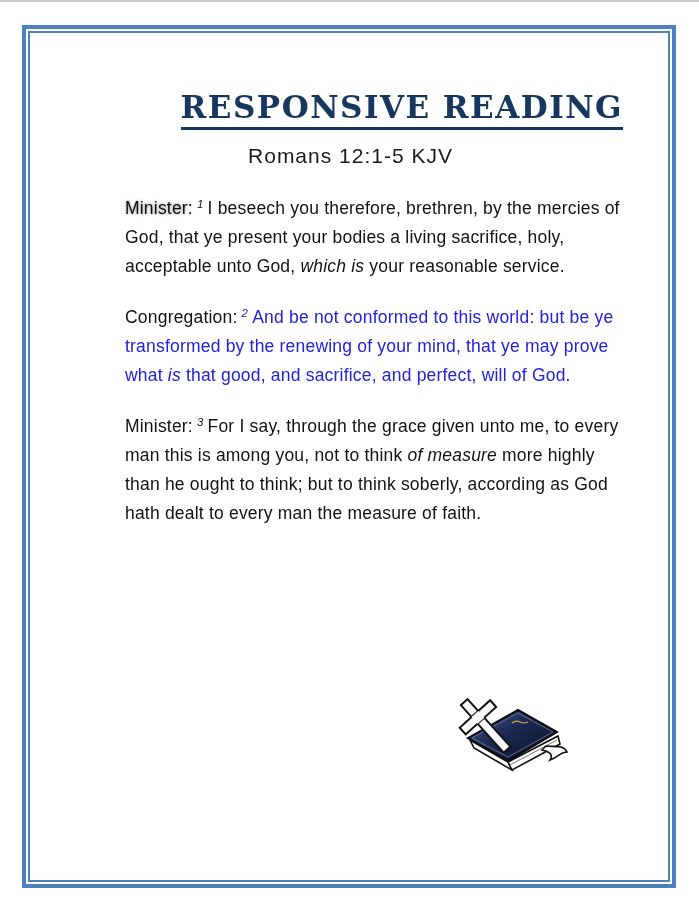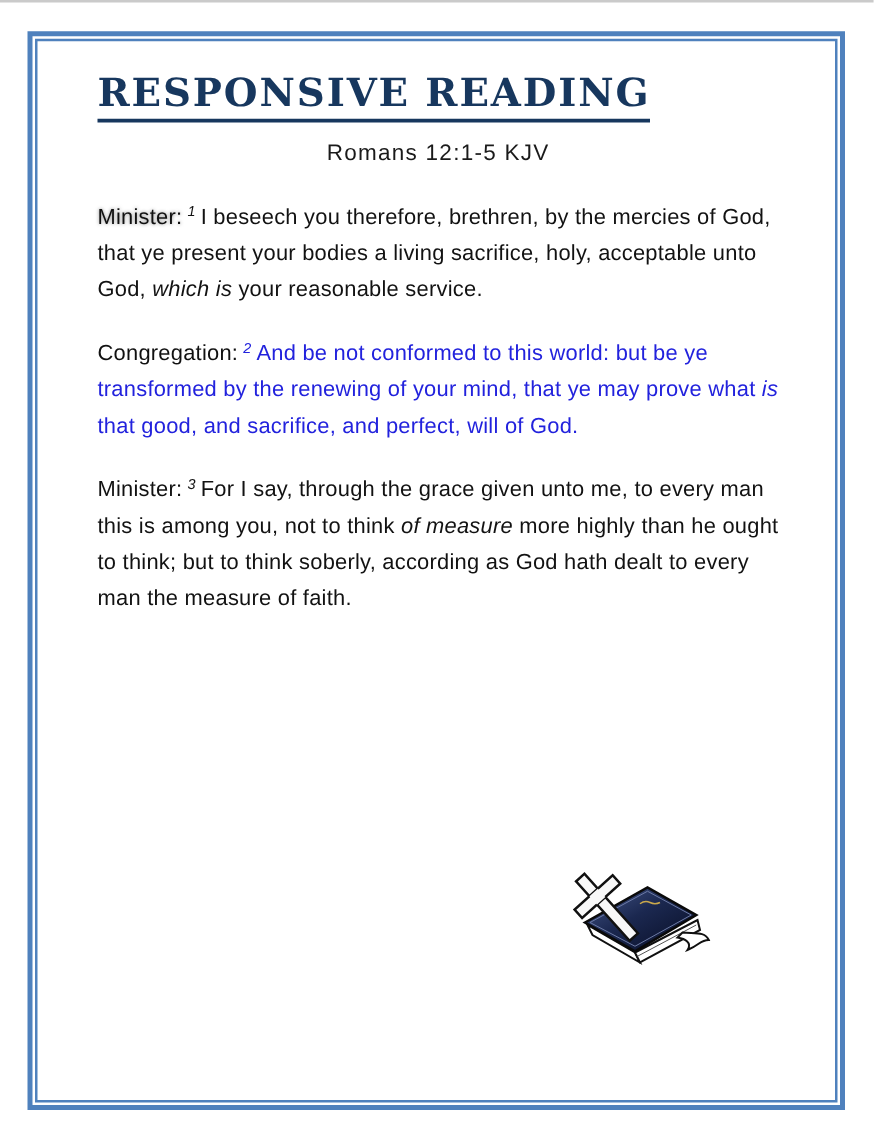--- a/index.html
+++ b/index.html
@@ -20,34 +20,34 @@
     position:absolute;left:22px;top:25px;width:654px;height:863px;
     border:4px solid var(--border-blue);box-sizing:border-box;
   }
   .page-border-inner{
     position:absolute;left:2px;top:2px;right:2px;bottom:2px;
     border:2px solid var(--border-blue);
   }
   .content{
     position:absolute;left:78px;top:31px;width:545px;
   }
-  .title-wrap{text-align:left;padding-top:28px;}
+  .title-wrap{text-align:right;padding-top:60px;}
   .doc-title{
     display:inline-block;margin:0;
     font-family:"DejaVu Serif","Liberation Serif",serif;
     font-weight:bold;font-size:31px;letter-spacing:1.5px;
     color:var(--title-navy);
     border-bottom:3px solid var(--title-navy);
     padding-bottom:3px;line-height:1.05;
   }
   .doc-subtitle{
     text-align:center;margin:14px 0 0 0;
-    font-size:18px;letter-spacing:1px;color:#1a1a1a;font-weight:normal;
+    font-size:21px;letter-spacing:1px;color:#1a1a1a;font-weight:normal;
   }
-  .paragraphs{margin-top:26px;}
+  .paragraphs{margin-top:26px;margin-left:47px;}
   p.reading{
     font-size:17.5px;line-height:29px;margin:0 0 22px 0;letter-spacing:0.2px;
   }
   p.reading.blue{color:var(--reading-blue);}
   p.reading.black{color:var(--reading-black);}
   .speaker{color:#111111;font-weight:normal;}
   .speaker.glow{text-shadow:0 0 3px rgba(130,130,130,0.95);}
   sup.verse{
     font-size:11.5px;font-style:italic;line-height:0;
     margin:0 4px 0 4px;vertical-align:6px;

